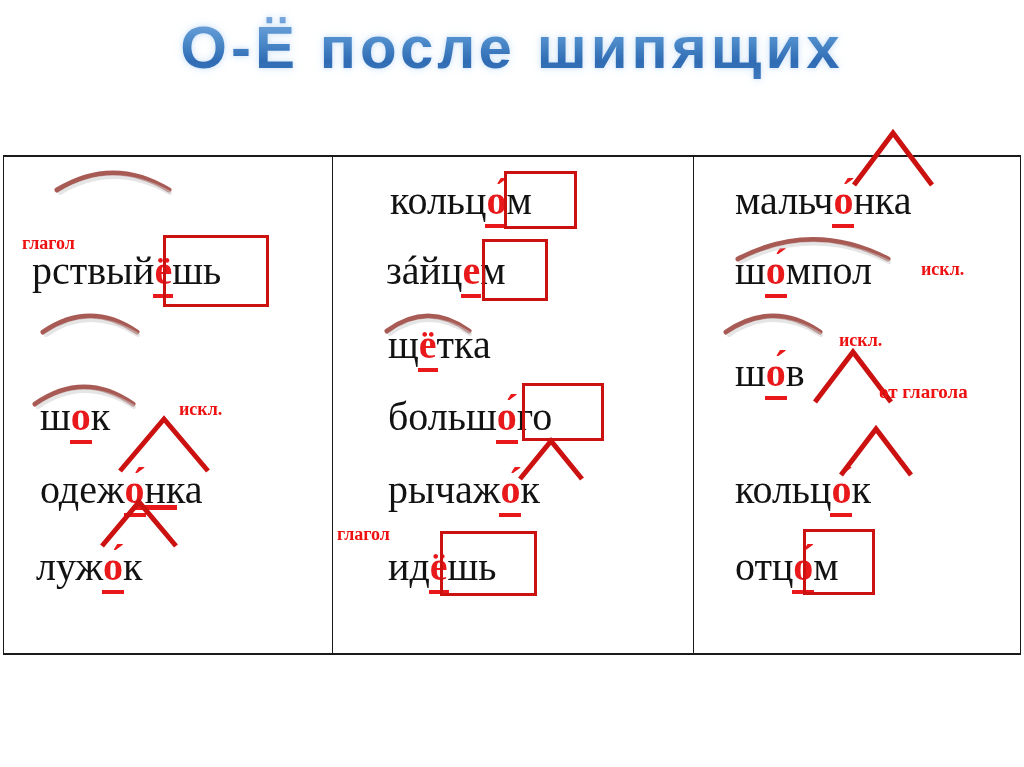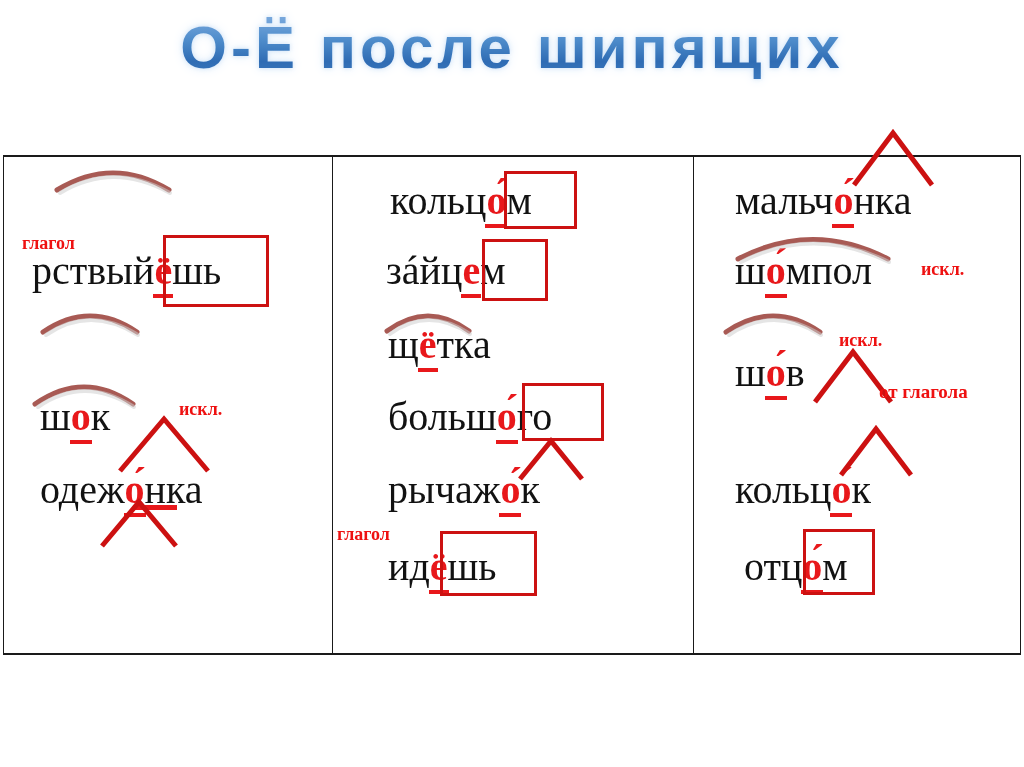--- a/index.html
+++ b/index.html
@@ -177,20 +177,23 @@
     <div class="word-row" style="left:36px; top:313px;">
       <span>одеж</span><span class="hl">о́</span><span>нка</span>
     </div>
     <div class="suffix-caret" style="left:112px; top:258px;">
       <svg width="96" height="58" viewBox="0 0 96 58">
         <path d="M4 56 L48 4 L92 56" fill="none" stroke="#cc1111" stroke-width="5" stroke-linejoin="miter"></path>
       </svg>
     </div>
     <div class="mark-seg" style="left:131px; top:348px; width:42px; height:5px;"></div>
 
+    <div class="word-row" style="left:32px; top:390px;">
+      <span>луж</span><span class="hl">о́</span><span>к</span>
+    </div>
     <div class="suffix-caret" style="left:94px; top:341px;">
       <svg width="82" height="50" viewBox="0 0 82 50">
         <path d="M4 48 L41 4 L78 48" fill="none" stroke="#cc1111" stroke-width="5" stroke-linejoin="miter"></path>
       </svg>
     </div>
 
   </div>
 
   <div class="column" id="column-2">
 
@@ -278,20 +281,20 @@
 
     <div class="word-row" style="left:42px; top:313px;">
       <span>кольц</span><span class="hl">о́</span><span>к</span>
     </div>
     <div class="suffix-caret" style="left:144px; top:268px;">
       <svg width="78" height="52" viewBox="0 0 78 52">
         <path d="M4 50 L39 4 L74 50" fill="none" stroke="#cc1111" stroke-width="5" stroke-linejoin="miter"></path>
       </svg>
     </div>
 
-    <div class="word-row" style="left:42px; top:390px;margin-left:9px;">
+    <div class="word-row" style="left:42px; top:390px;">
       <span>отц</span><span class="hl">о́</span><span>м</span>
     </div>
     <div class="ending-box" style="left:110px; top:372px; width:72px; height:66px;"></div>
 
   </div>
 
 </div>
 
 </body></html>

